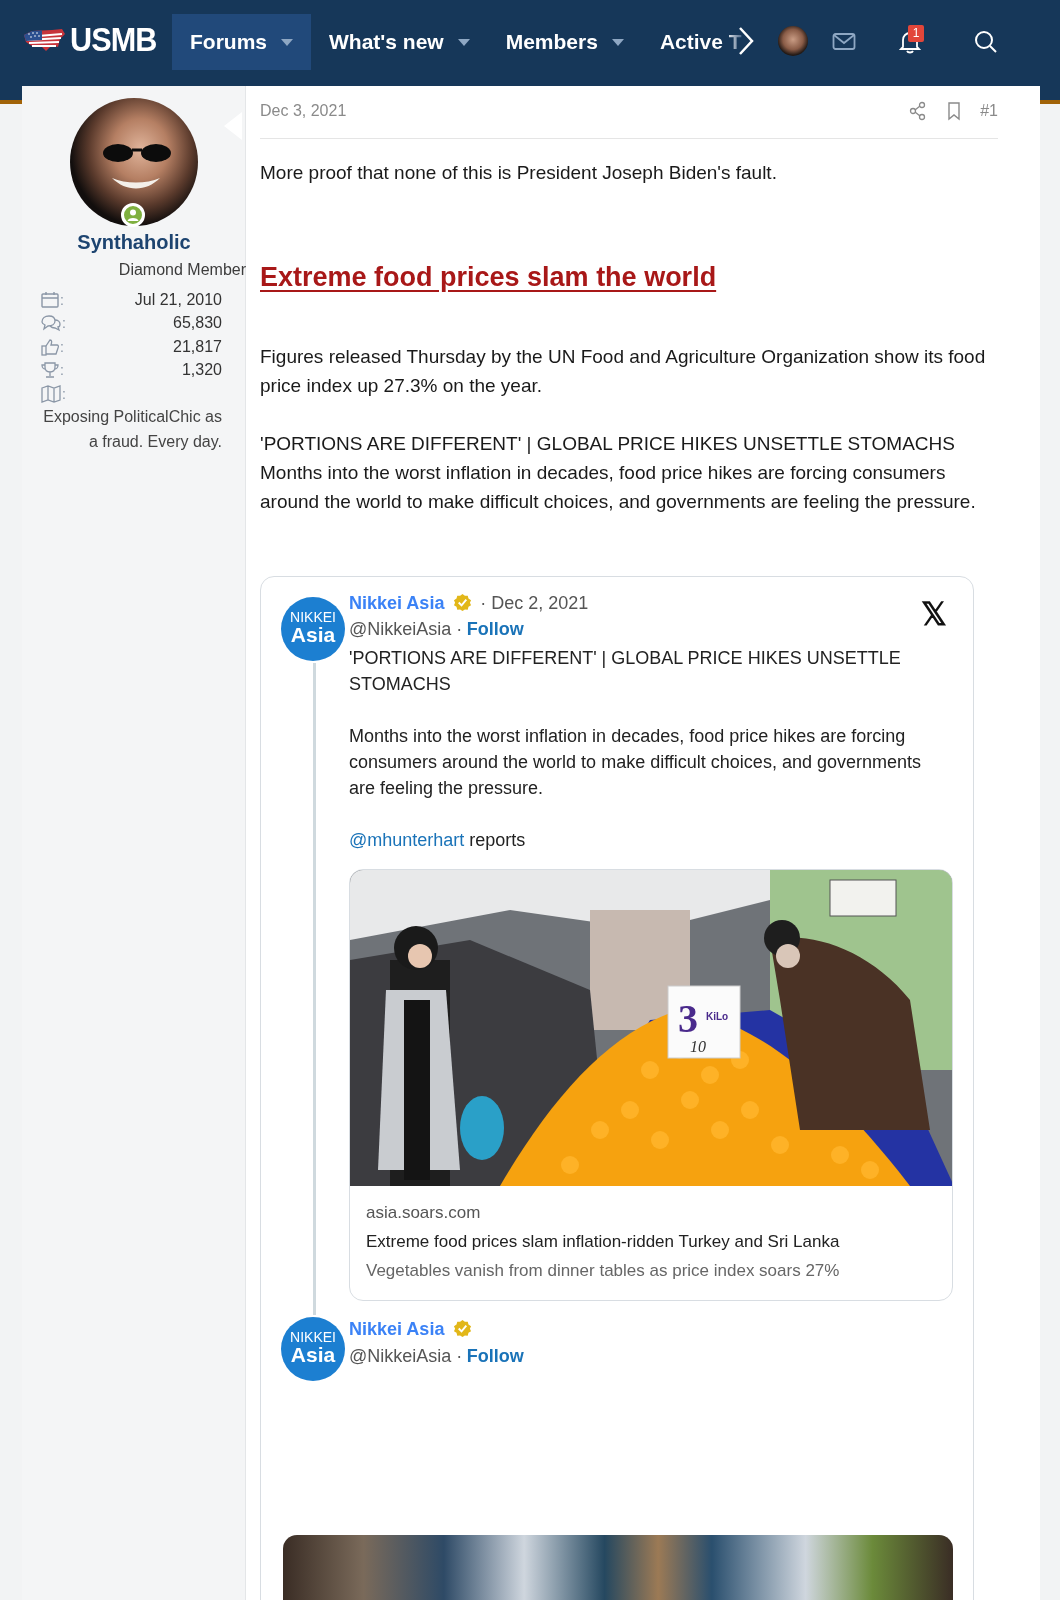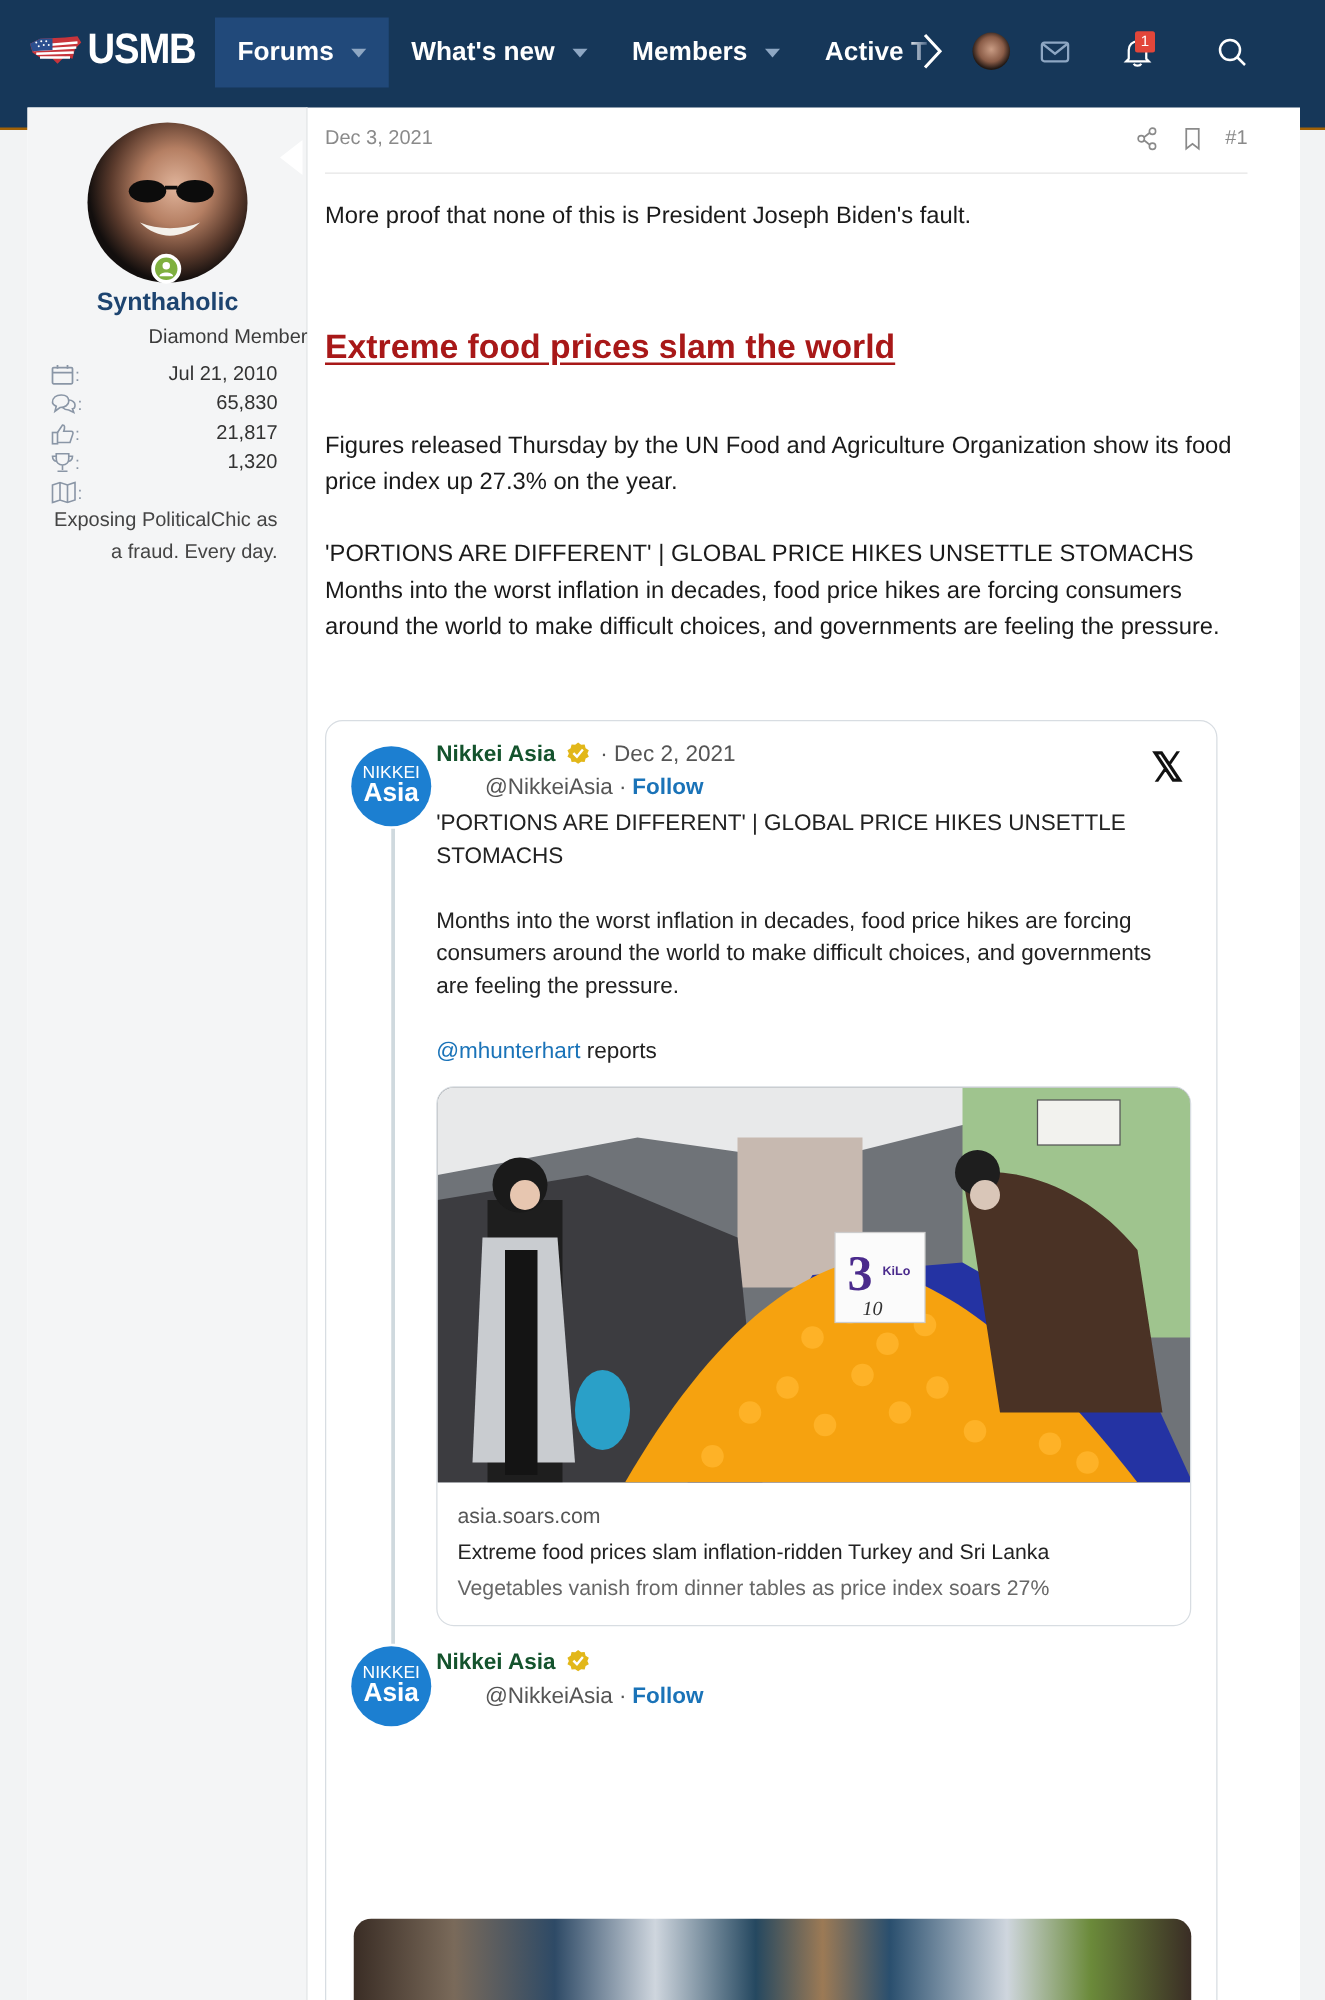--- a/index.html
+++ b/index.html
@@ -1,17 +1,17 @@
 <!DOCTYPE html>
 <html><head>
 <meta charset="utf-8">
 <style>
   * { box-sizing: border-box; margin: 0; padding: 0; }
   html, body { width: 1060px; height: 1600px; overflow: hidden; background: #f2f3f4; font-family: "Liberation Sans", sans-serif; color: #141414; }
-  .topbar { position: absolute; left: 0; top: 0; width: 1060px; height: 104px; background: #163759; border-bottom: 2px solid #a16207; }
+  .topbar { position: absolute; left: 0; top: 0; width: 1060px; height: 104px; background: #163759; border-bottom: 4px solid #a16207; }
   .logo { position: absolute; left: 22px; top: 20px; display: flex; align-items: center; gap: 4px; }
   .logo-flag { width: 44px; height: 30px; position: relative; }
   .logo-text { color: #fff; font-weight: bold; font-size: 34px; letter-spacing: -1px; font-family: "Liberation Sans", sans-serif; transform: scaleX(0.9); transform-origin: left; }
   .nav { position: absolute; left: 172px; top: 14px; display: flex; height: 56px; }
   .nav-item { display: flex; align-items: center; padding: 0 18px; color: #fff; font-weight: bold; font-size: 21px; height: 56px; cursor: pointer; }
   .nav-item.active { background: #21497a; }
   .caret { margin-left: 14px; width: 0; height: 0; border-left: 6px solid transparent; border-right: 6px solid transparent; border-top: 7px solid #8ea7c3; }
   .chev { position: absolute; left: 736px; top: 24px; }
   .top-avatar { position: absolute; left: 778px; top: 26px; width: 30px; height: 30px; border-radius: 50%; background: radial-gradient(circle at 50% 45%, #c99c84 0%, #8a5c47 45%, #221915 70%); }
   .icon-btn { position: absolute; top: 24px; width: 36px; height: 36px; display: flex; align-items: center; justify-content: center; }
@@ -35,23 +35,23 @@
   .post-actions { display: flex; gap: 18px; align-items: center; }
   .hr { position: absolute; left: 0; top: 52px; width: 738px; height: 1px; background: #e5e5e5; }
   .p { position: absolute; left: 0; font-size: 19px; line-height: 29px; color: #1a1a1a; width: 730px; }
   .headline { position: absolute; left: 0; top: 176px; font-size: 27px; color: #a81818; font-weight: bold; text-decoration: underline; text-underline-offset: 4px; }
 
   .embed { position: absolute; left: 0; top: 490px; width: 714px; height: 1040px; border: 1px solid #d8dde2; border-radius: 14px; background: #fff; }
   .nik-av { position: absolute; width: 64px; height: 64px; border-radius: 50%; background: #1c7fd1; color: #fff; text-align: center; font-family: "Liberation Sans", sans-serif; }
   .nik-av .t1 { font-size: 14px; padding-top: 13px; line-height: 14px; }
   .nik-av .t2 { font-size: 21px; font-weight: bold; line-height: 22px; }
   .thread-line { position: absolute; left: 52px; top: 86px; width: 3px; height: 652px; background: #cfd9de; }
-  .tw-name { font-weight: bold; font-size: 18px; color: #14532d; }
+  .tw-name { font-weight: bold; font-size: 18px; color: #3b82f6; }
   .verified { display: inline-block; width: 19px; height: 19px; vertical-align: -3px; margin-left: 4px; }
-  .tw-muted { color: #555; font-size: 18px; margin-left: 39px; }
+  .tw-muted { color: #555; font-size: 18px; }
   .follow { color: #1a73b8; font-weight: bold; font-size: 18px; }
   .tw-text { position: absolute; font-size: 18px; line-height: 26px; color: #222; }
   .x-logo { position: absolute; left: 660px; top: 18px; font-size: 32px; font-weight: bold; color: #111; }
   .card { position: absolute; left: 88px; top: 292px; width: 604px; height: 432px; border: 1px solid #d8dde2; border-radius: 14px; overflow: hidden; background: #fff; }
   .card-img { position: absolute; left: 0; top: 0; width: 604px; height: 316px; overflow: hidden; background: #7a7f84; }
   .card-meta { position: absolute; left: 16px; top: 328px; width: 572px; }
   .card-domain { font-size: 17px; color: #555; line-height: 29px; }
   .card-title { font-size: 17px; color: #222; line-height: 29px; }
   .card-desc { font-size: 17px; color: #666; line-height: 29px; }
   .big-text { position: absolute; left: 22px; top: 820px; width: 680px; font-size: 24px; line-height: 31px; color: #1e1e1e; }

